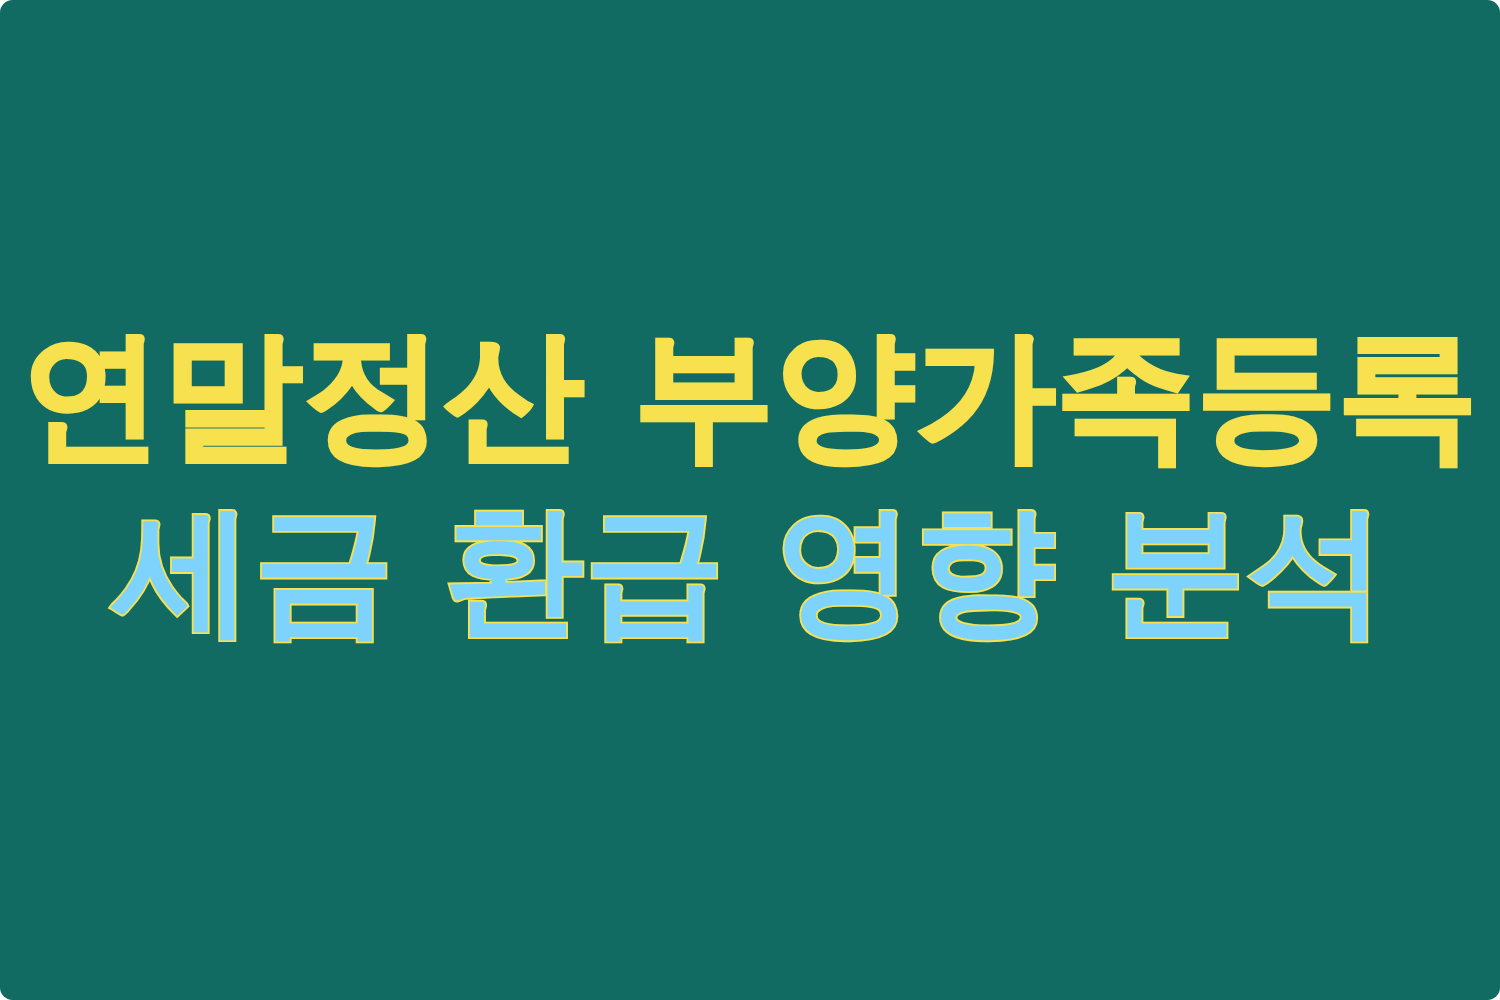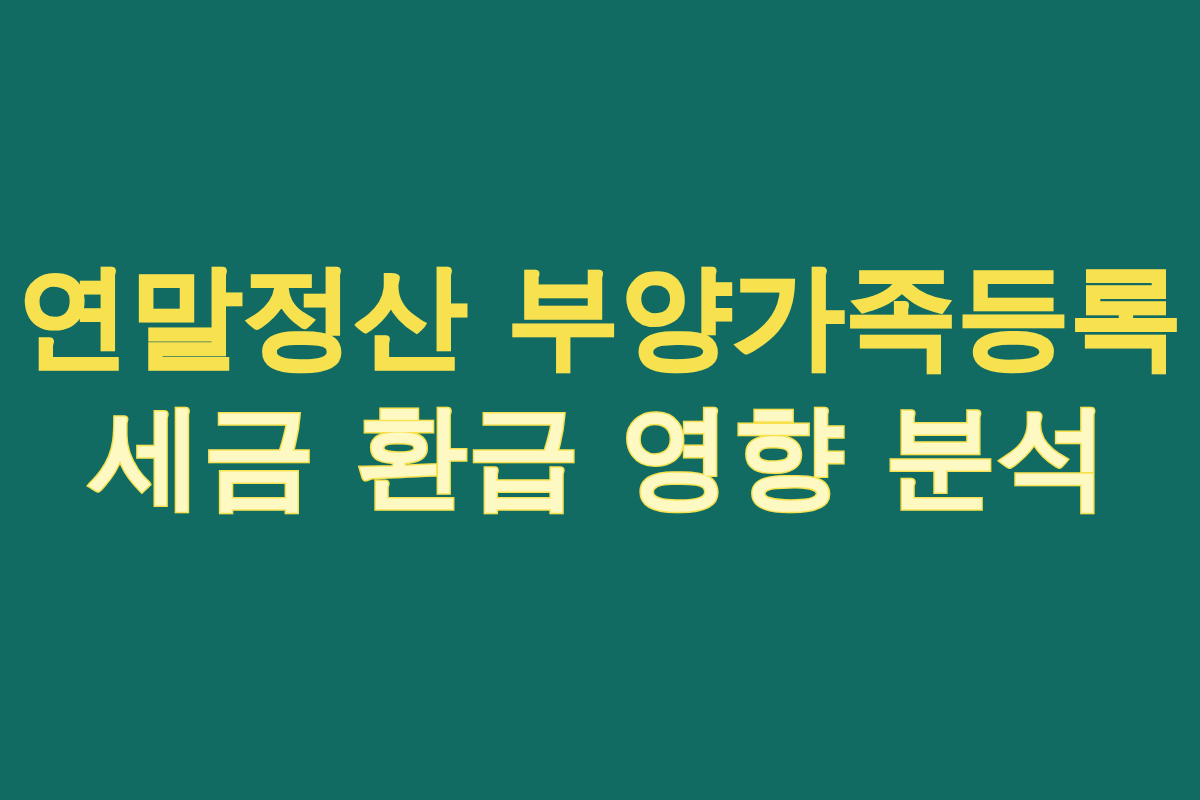--- a/index.html
+++ b/index.html
@@ -19,20 +19,21 @@
   .title-card {
     position: relative;
     width: 1200px;
     height: 800px;
     box-sizing: border-box;
     display: flex;
     flex-direction: column;
     align-items: center;
     justify-content: center;
     background-color: #116B62; 
+    border-radius: 10px;
     -webkit-font-smoothing: antialiased;
   }
 
   
   .headline {
     position: relative;
     width: 100%;
     margin-top: -28px;
     display: flex;
     flex-direction: column;
@@ -65,17 +66,17 @@
 </style>
 </head>
 <body>
 
 <div class="title-card" style="background-color: rgb(17, 107, 98);">
 
   <div class="headline">
 
     <span class="headline-line" style="color: rgb(247, 225, 78); -webkit-text-stroke: 3px rgb(247, 225, 78);">연말정산 부양가족등록</span>
 
-    <span class="headline-line" style="color: #fef9c3; -webkit-text-stroke: 3px rgb(247, 225, 78);">세금 환급 영향 분석</span>
+    <span class="headline-line" style="color: #7dd3fc; -webkit-text-stroke: 3px rgb(247, 225, 78);">세금 환급 영향 분석</span>
 
   </div>
 
 </div>
 
 </body></html>

